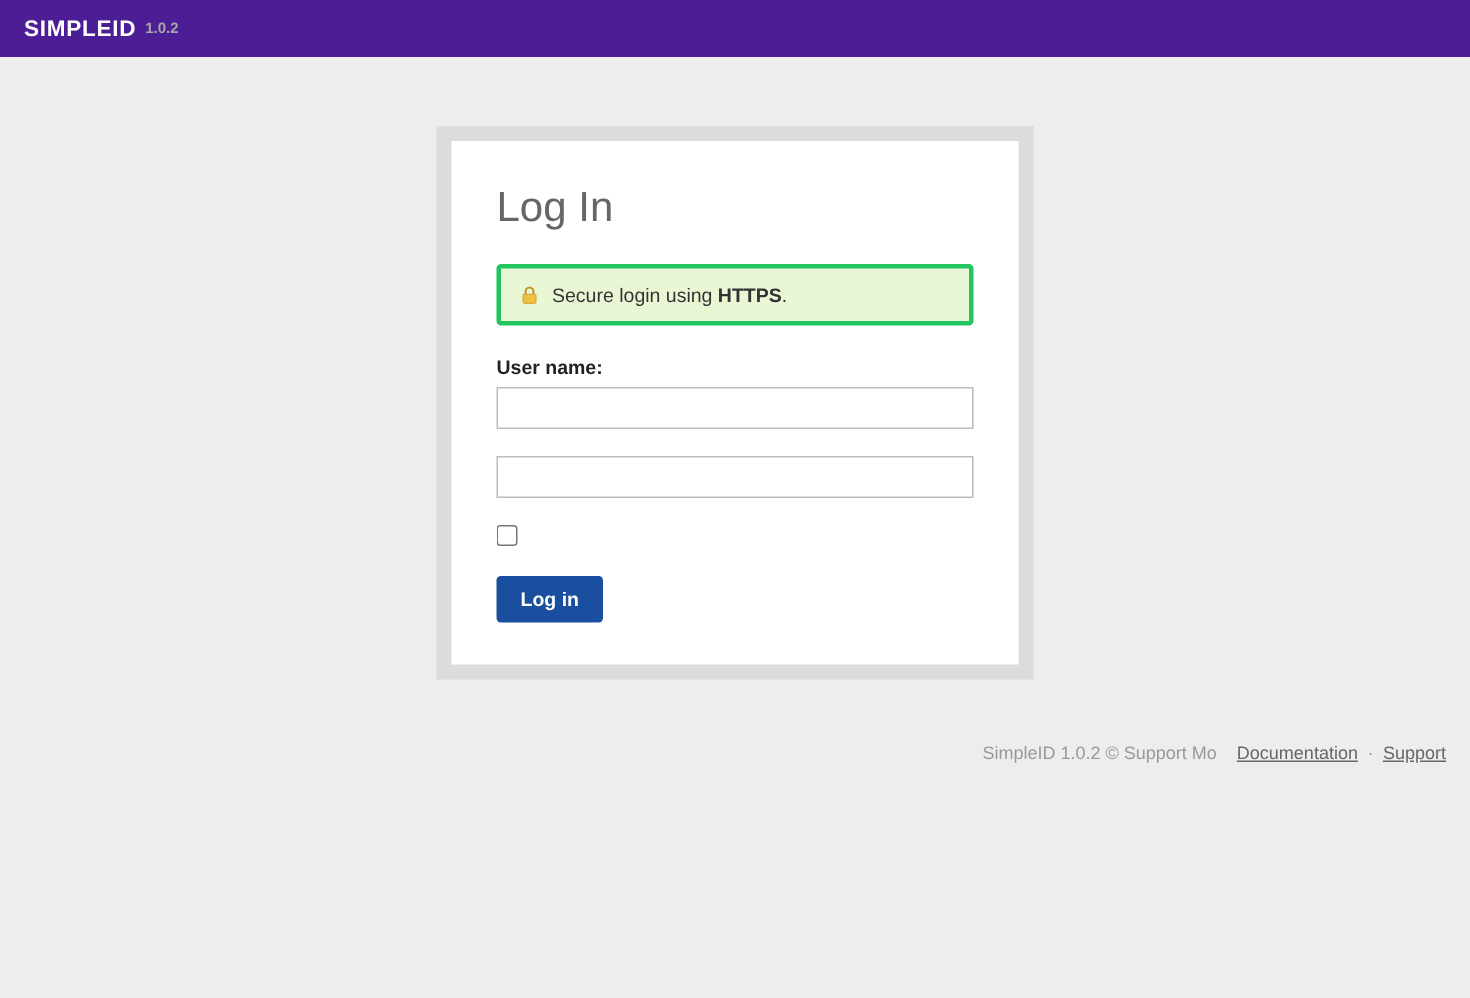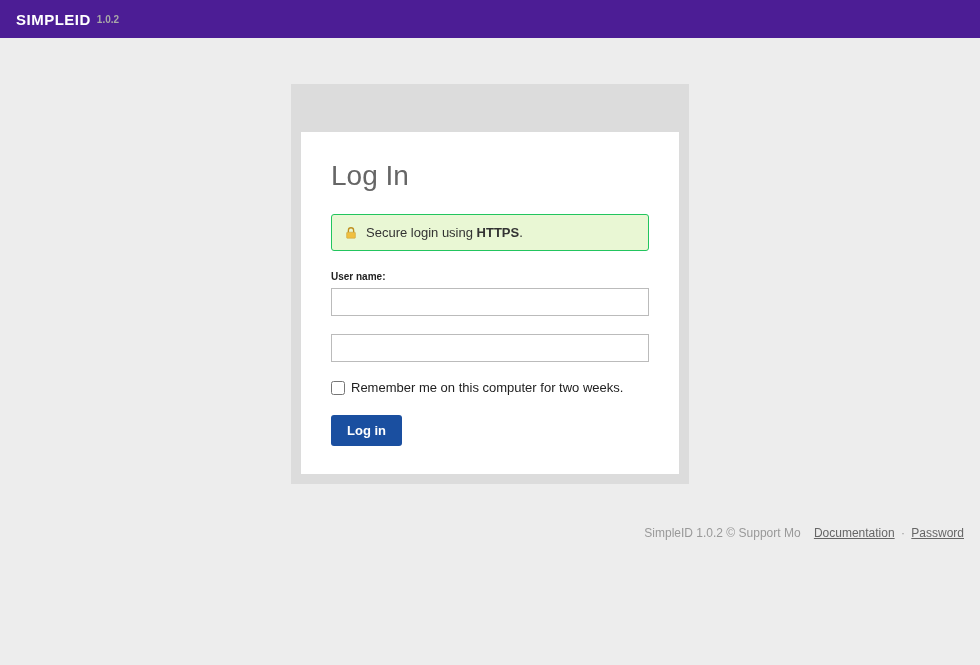--- a/index.html
+++ b/index.html
@@ -35,51 +35,50 @@
     }
     .login-outer {
       width: 398px;
       margin: 46px auto 0 auto;
       background: #dcdcdc;
       padding: 10px;
     }
     .login-panel {
       background: #fff;
       padding: 28px 30px 28px 30px;
-      margin-top: 38px;
     }
     .login-title {
       font-size: 28px;
       color: #666666;
       font-weight: normal;
       margin-bottom: 22px;
     }
     .secure-box {
-      border: 1px solid #22c55e;
+      border: 3px solid #22c55e;
       background: #e9f7d4;
       border-radius: 3px;
       padding: 10px 12px;
       display: flex;
       align-items: center;
       gap: 8px;
       margin-bottom: 20px;
     }
     .secure-text {
       font-size: 13px;
       color: #333;
     }
     .secure-text strong {
       font-weight: bold;
     }
     .form-group {
       margin-bottom: 18px;
     }
     .form-label {
       display: block;
-      font-size: 10px;
+      font-size: 13px;
       font-weight: bold;
       color: #222;
       margin-bottom: 6px;
     }
     .form-input {
       width: 100%;
       height: 28px;
       border: 1px solid #bbb;
       padding: 4px 6px;
       font-size: 13px;
@@ -156,26 +155,25 @@
       <label class="form-label">User name:</label>
       <input type="text" class="form-input" style="">
     </div>
 
     <div class="form-group">
       <input type="password" class="form-input" style="">
     </div>
 
     <div class="checkbox-row">
       <input type="checkbox" style="">
-      <span class="checkbox-label">Remember me on this computer for two weeks.</span>
     </div>
 
     <button class="login-button">Log in</button>
   </div>
 </div>
 
 <div class="footer">
   <span>SimpleID 1.0.2 © Support Mo</span>
   &nbsp;&nbsp;
   <a href="#">Documentation</a>
   <span class="sep">·</span>
-  <a href="#">Password</a>
+  <a href="#">Support</a>
 </div>
 
 </body></html>

